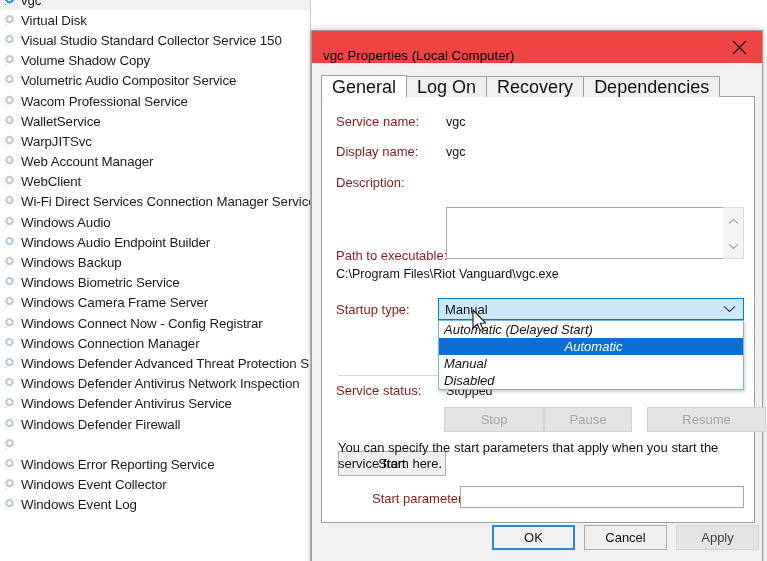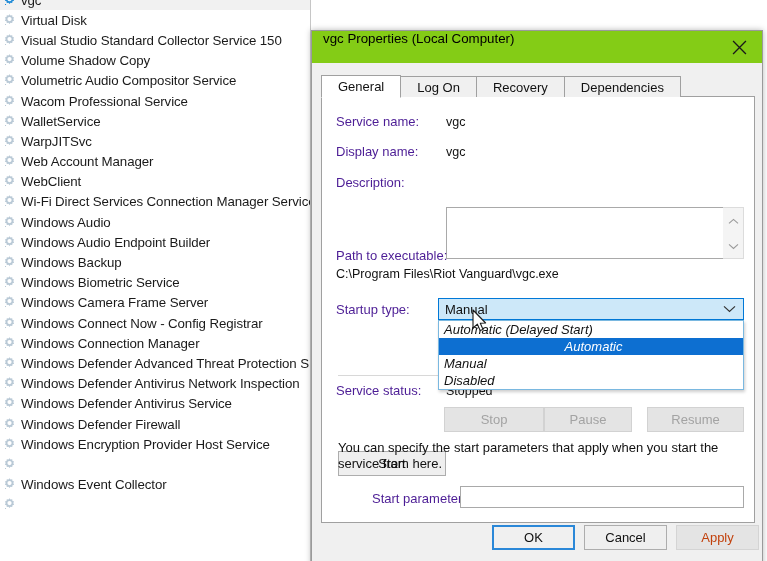--- a/index.html
+++ b/index.html
@@ -96,23 +96,23 @@
     width: 452px;
     height: 545px;
     background: #f0f0f0;
     border: 1px solid #9a9a9a;
     box-shadow: 0 0 6px rgba(0,0,0,0.28);
     box-sizing: border-box;
   }
   #dlg-titlebar {
     position: relative;
     height: 32px;
-    background: #84cc16;
+    background: #ef4444;
     display: flex;
-    align-items: flex-start;
+    align-items: flex-end;
   }
   #dlg-title {
     margin-left: 11px;
     font-size: 13.3px;
     color: #000000;
   }
   #dlg-close {
     position: absolute;
     right: 0; top: 0;
     width: 45px; height: 32px;
@@ -130,30 +130,31 @@
     width: 434px;
     height: 22px;
     display: flex;
     align-items: flex-end;
     border-bottom: 1px solid #a0a0a0;
     box-sizing: border-box;
   }
   .tab {
     height: 21px;
     line-height: 21px;
-    padding: 0 16px;
-    font-size: 13px;
+    padding: 0 10px;
+    font-size: 18px;
     color: #111;
     background: #f0f0f0;
     border: 1px solid #a0a0a0;
     border-bottom: none;
     margin-right: -1px;
     box-sizing: border-box;
     cursor: default;
     position: relative;
+    text-align: right;
   }
   .tab.active {
     background: #ffffff;
     height: 23px;
     line-height: 22px;
     margin-bottom: -1px;
     z-index: 3;
     border-bottom: 1px solid #ffffff;
   }
   #tabstrip-filler {
@@ -171,21 +172,21 @@
     height: 426px;
     background: #ffffff;
     border: 1px solid #a0a0a0;
     border-top: none;
     box-sizing: border-box;
   }
 
   .field-label {
     position: absolute;
     font-size: 13px;
-    color: #4c1d95;
+    color: #7f1d1d;
   }
   .field-value {
     position: absolute;
     font-size: 12.5px;
     color: #111;
   }
 
   #desc-box {
     position: absolute;
     left: 124px; top: 110px;
@@ -325,21 +326,21 @@
     justify-content: center;
     cursor: default;
   }
   .footer-btn.default {
     border: 2px solid #2b88d8;
     background: #f0f0f0;
   }
   .footer-btn.disabled {
     background: #e4e4e4;
     border-color: #d4d4d4;
-    color: #c2410c;
+    color: #404040;
   }
 
   
   #mouse-cursor {
     position: absolute;
     left: 471px; top: 309px;
     width: 18px; height: 26px;
     z-index: 90;
     pointer-events: none;
   }
@@ -587,49 +588,50 @@
         <span class="svc-name">Windows Defender Firewall</span>
       </div>
       <div class="svc-row">
         <span class="gear-icon">
           <svg width="15" height="15" viewBox="0 0 16 16">
             <path fill="#b9c9d6" d="M8 1.2l1.05 1.5 1.85-.38.28 1.85 1.75.68-.88 1.65.88 1.65-1.75.68-.28 1.85-1.85-.38L8 11.8l-1.05-1.5-1.85.38-.28-1.85-1.75-.68.88-1.65-.88-1.65 1.75-.68.28-1.85 1.85.38z"></path>
             <circle cx="8" cy="6.5" r="2.25" fill="#ffffff"></circle>
             <path fill="#b9c9d6" d="M3.2 11.8h1.1v1.1H3.2z"></path>
           </svg>
         </span>
-        <span class="svc-name">Windows Encryption Provider Host Service</span>
-      </div>
-      <div class="svc-row">
-        <span class="gear-icon">
-          <svg width="15" height="15" viewBox="0 0 16 16">
-            <path fill="#b9c9d6" d="M8 1.2l1.05 1.5 1.85-.38.28 1.85 1.75.68-.88 1.65.88 1.65-1.75.68-.28 1.85-1.85-.38L8 11.8l-1.05-1.5-1.85.38-.28-1.85-1.75-.68.88-1.65-.88-1.65 1.75-.68.28-1.85 1.85.38z"></path>
-            <circle cx="8" cy="6.5" r="2.25" fill="#ffffff"></circle>
-            <path fill="#b9c9d6" d="M3.2 11.8h1.1v1.1H3.2z"></path>
-          </svg>
-        </span>
+      </div>
+      <div class="svc-row">
+        <span class="gear-icon">
+          <svg width="15" height="15" viewBox="0 0 16 16">
+            <path fill="#b9c9d6" d="M8 1.2l1.05 1.5 1.85-.38.28 1.85 1.75.68-.88 1.65.88 1.65-1.75.68-.28 1.85-1.85-.38L8 11.8l-1.05-1.5-1.85.38-.28-1.85-1.75-.68.88-1.65-.88-1.65 1.75-.68.28-1.85 1.85.38z"></path>
+            <circle cx="8" cy="6.5" r="2.25" fill="#ffffff"></circle>
+            <path fill="#b9c9d6" d="M3.2 11.8h1.1v1.1H3.2z"></path>
+          </svg>
+        </span>
+        <span class="svc-name">Windows Error Reporting Service</span>
       </div>
       <div class="svc-row">
         <span class="gear-icon">
           <svg width="15" height="15" viewBox="0 0 16 16">
             <path fill="#b9c9d6" d="M8 1.2l1.05 1.5 1.85-.38.28 1.85 1.75.68-.88 1.65.88 1.65-1.75.68-.28 1.85-1.85-.38L8 11.8l-1.05-1.5-1.85.38-.28-1.85-1.75-.68.88-1.65-.88-1.65 1.75-.68.28-1.85 1.85.38z"></path>
             <circle cx="8" cy="6.5" r="2.25" fill="#ffffff"></circle>
             <path fill="#b9c9d6" d="M3.2 11.8h1.1v1.1H3.2z"></path>
           </svg>
         </span>
         <span class="svc-name">Windows Event Collector</span>
       </div>
       <div class="svc-row">
         <span class="gear-icon">
           <svg width="15" height="15" viewBox="0 0 16 16">
             <path fill="#b9c9d6" d="M8 1.2l1.05 1.5 1.85-.38.28 1.85 1.75.68-.88 1.65.88 1.65-1.75.68-.28 1.85-1.85-.38L8 11.8l-1.05-1.5-1.85.38-.28-1.85-1.75-.68.88-1.65-.88-1.65 1.75-.68.28-1.85 1.85.38z"></path>
             <circle cx="8" cy="6.5" r="2.25" fill="#ffffff"></circle>
             <path fill="#b9c9d6" d="M3.2 11.8h1.1v1.1H3.2z"></path>
           </svg>
         </span>
+        <span class="svc-name">Windows Event Log</span>
       </div>
     </div>
 
   <div id="list-right-fill"></div>
   <div id="list-divider"></div>
 </div>
 
 <div id="props-dialog">
 
   <div id="dlg-titlebar">
@@ -678,21 +680,21 @@
     <span class="field-label" style="left:14px; top:205px;">Startup type:</span>
 
     <div id="svc-sep"></div>
 
     <span class="field-label" style="left:14px; top:286px;">Service status:</span>
     <span class="field-value" style="left:124px; top:287px;">Stopped</span>
 
     <div class="btn" id="btn-start" style="left:16px;  top:310px; width:108px;margin-top:44px;">Start</div>
     <div class="btn disabled" id="btn-stop" style="left:122px; top:310px; width:100px;">Stop</div>
     <div class="btn disabled" id="btn-pause" style="left:222px; top:310px; width:88px;">Pause</div>
-    <div class="btn disabled" id="btn-resume" style="left:325px; top:310px; width:97px;text-align:center;">Resume</div>
+    <div class="btn disabled" id="btn-resume" style="left:325px; top:310px; width:119px;text-align:center;">Resume</div>
 
     <div id="hint-text">You can specify the start parameters that apply when you start the service from here.</div>
 
     <span class="field-label" style="left:14px; top:394px;margin-left:36px;">Start parameters:</span>
     <div id="startparams-input"></div>
 
     <div id="combo-wrap">
       <div id="combo-box">
         <span id="combo-value">Manual</span>
         <span id="combo-arrow">

